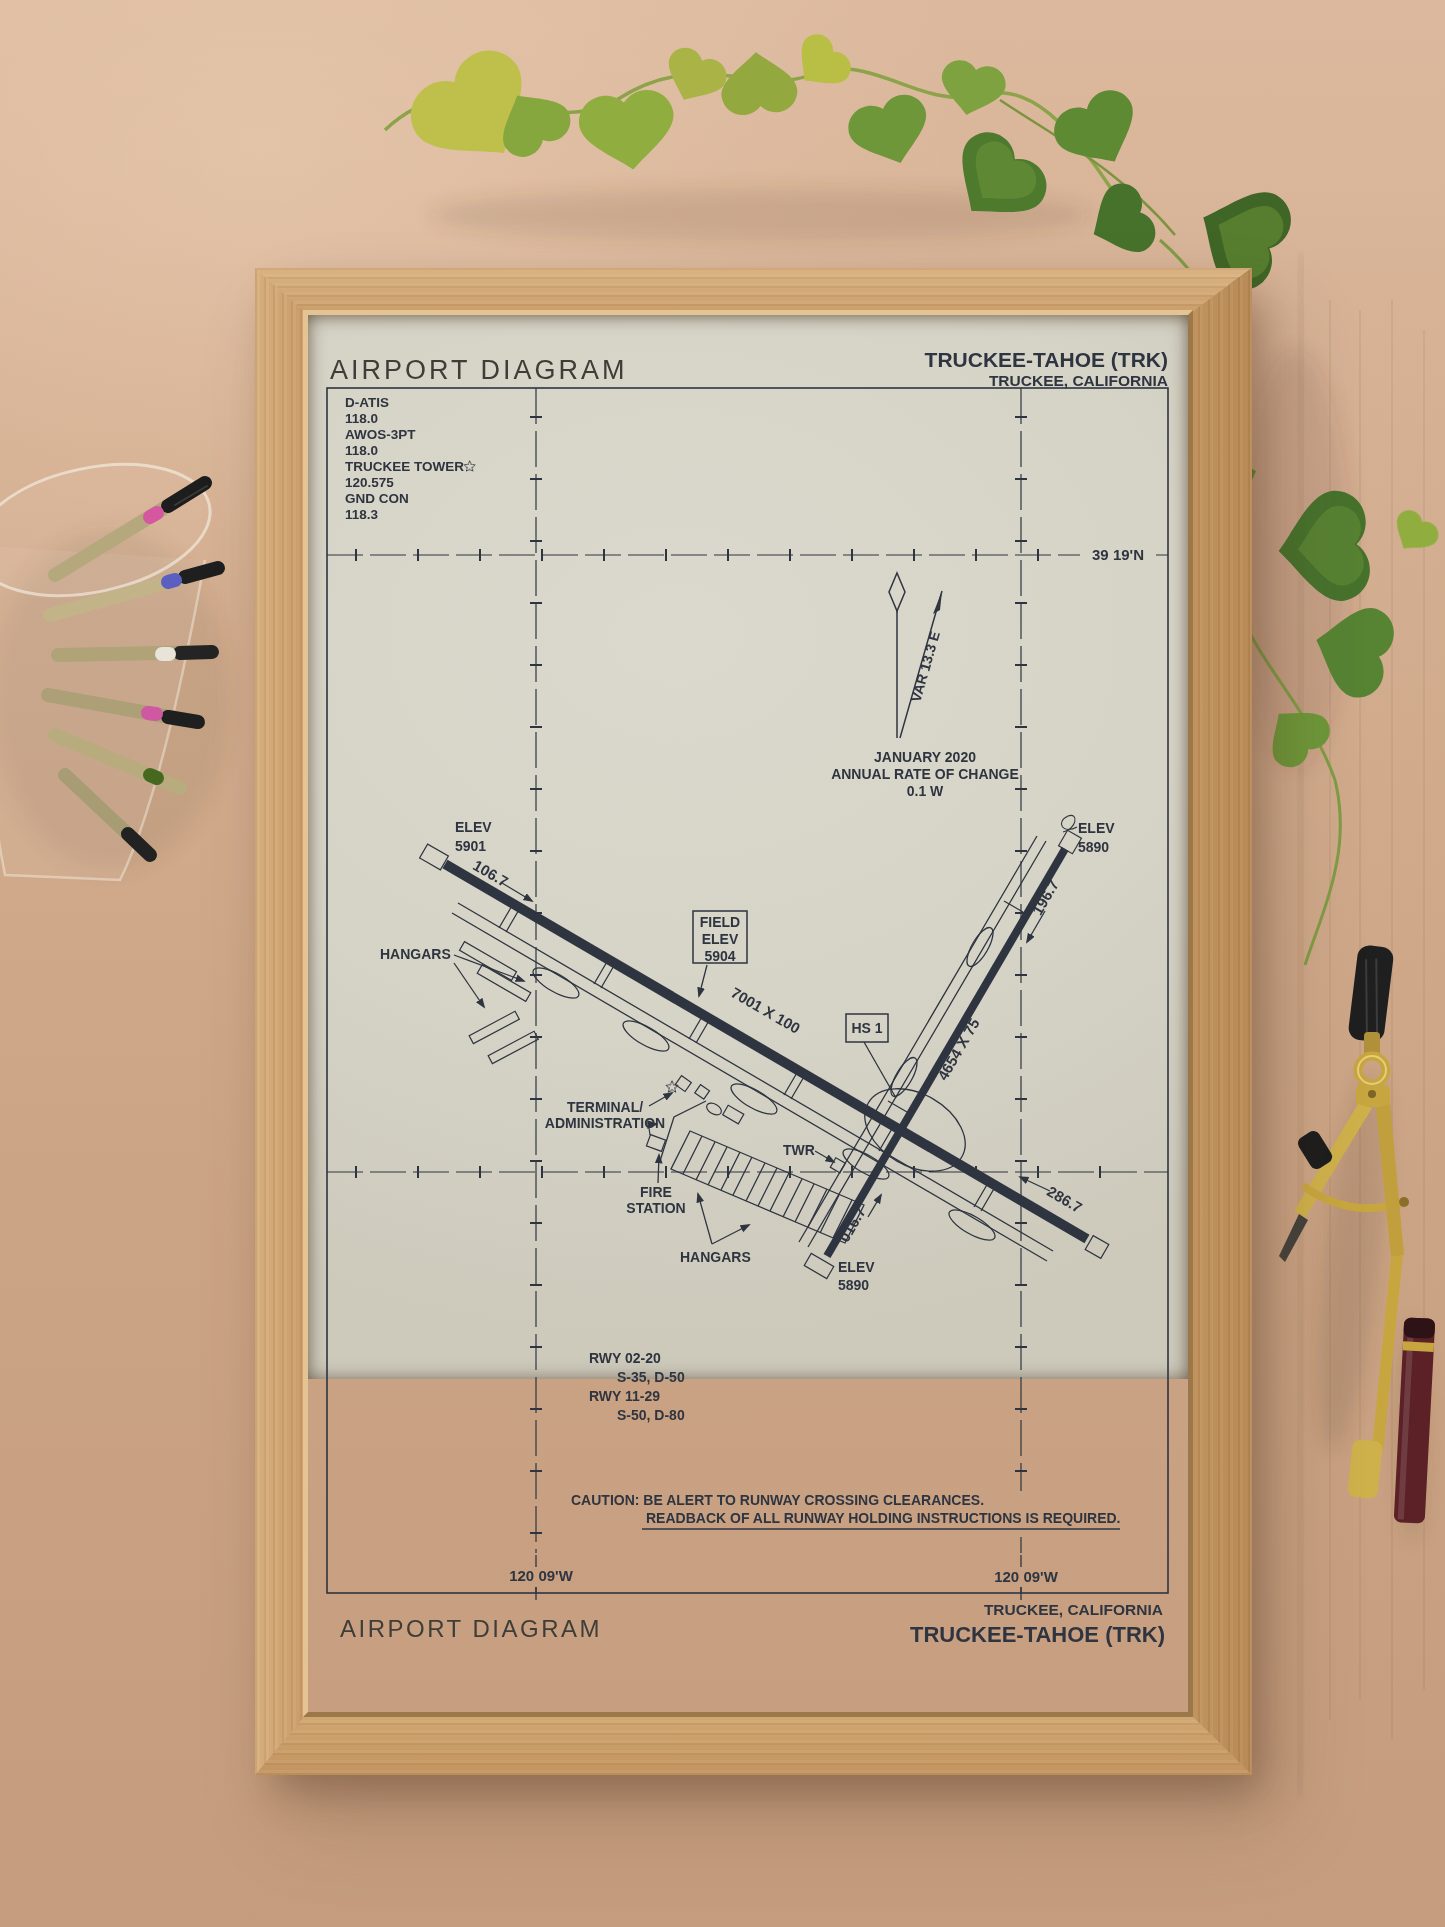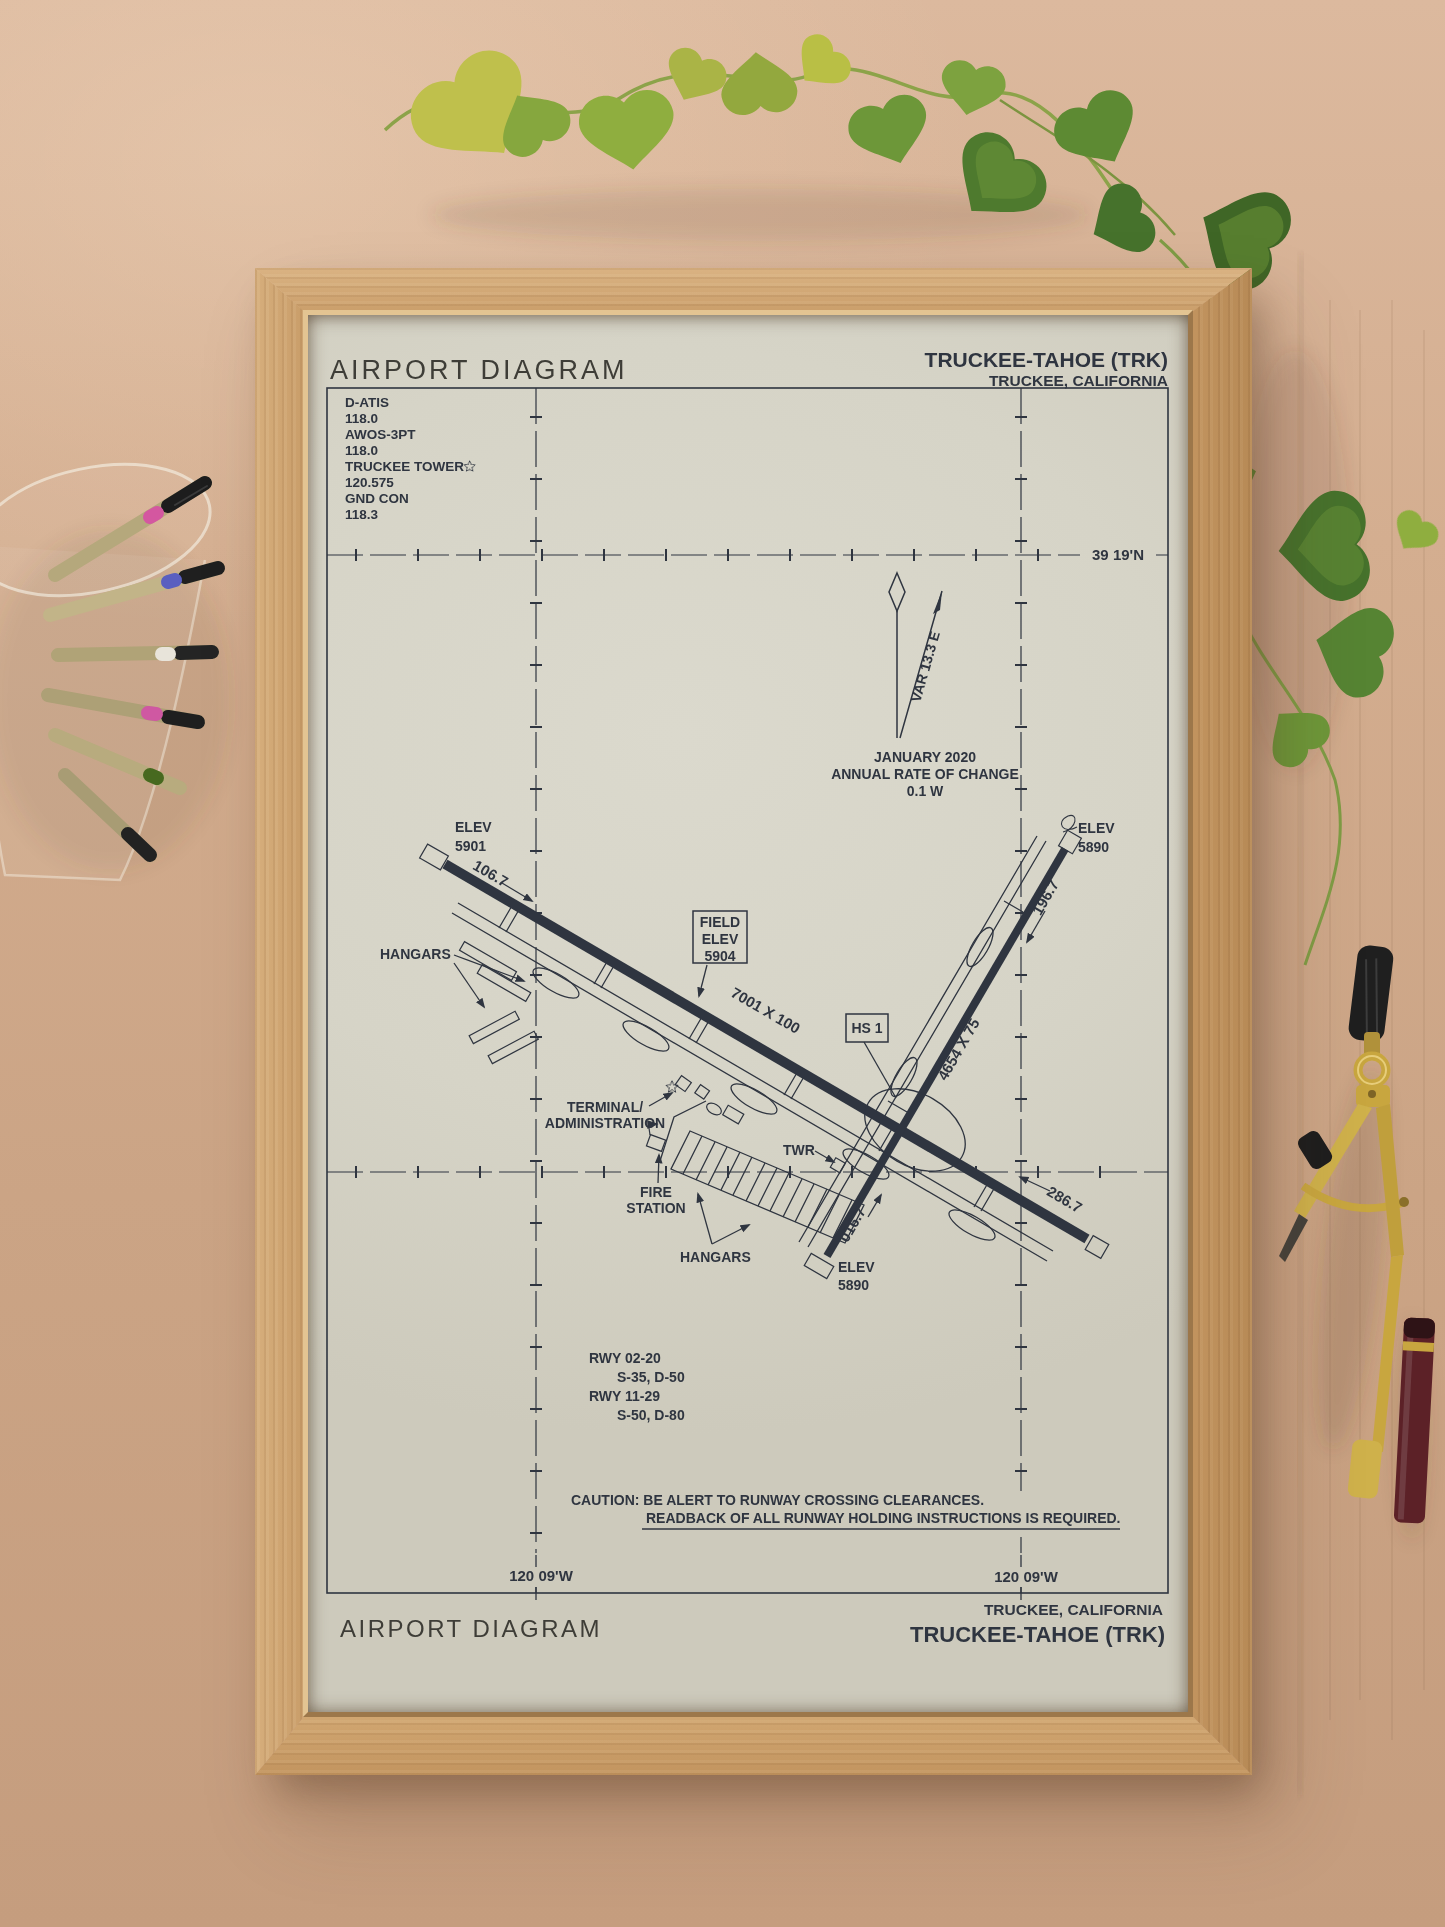--- a/index.html
+++ b/index.html
@@ -25,21 +25,21 @@
   .f-left{left:0;top:0;width:53px;height:1507px;
     clip-path:polygon(0 0,100% 3.1%,100% 95.8%,0 100%);
     background:repeating-linear-gradient(90deg,rgba(120,78,40,.10) 0 2px,rgba(255,240,210,.08) 2px 5px,transparent 5px 9px),
     linear-gradient(90deg,#d6ae7c,#c89c68);}
   .f-right{right:0;top:0;width:64px;height:1507px;
     clip-path:polygon(100% 0,0 3.1%,0 95.8%,100% 100%);
     background:repeating-linear-gradient(90deg,rgba(110,70,36,.12) 0 2px,rgba(255,240,210,.06) 2px 5px,transparent 5px 10px),
     linear-gradient(90deg,#c2945f,#b78a56);}
   .f-lip{position:absolute;left:48px;top:42px;width:890px;height:1407px;box-sizing:border-box;
     border:5px solid;border-color:#e3c492 #9c774a #9c774a #e3c492;}
-  .paper{position:absolute;left:53px;top:47px;width:880px;height:1397px;
+  .paper{position:absolute;left:53px;top:47px;width:880px;height:1064px;
     background:
       radial-gradient(900px 700px at 42% 30%, #dbd9cd 0%, #d6d4c7 55%, #cdcabc 100%);
     box-shadow:inset 0 12px 16px -9px rgba(70,48,26,.5),
                inset 0 -12px 16px -9px rgba(70,48,26,.35),
                inset 12px 0 16px -9px rgba(70,48,26,.42),
                inset -12px 0 16px -9px rgba(70,48,26,.42);}
   .diagram{position:absolute;left:0;top:0}
   .ln{stroke:#2f3540;fill:none}
   .ink{fill:#2f3540}
   .t13{font:700 13.5px "Liberation Sans",sans-serif;fill:#2f3540}

